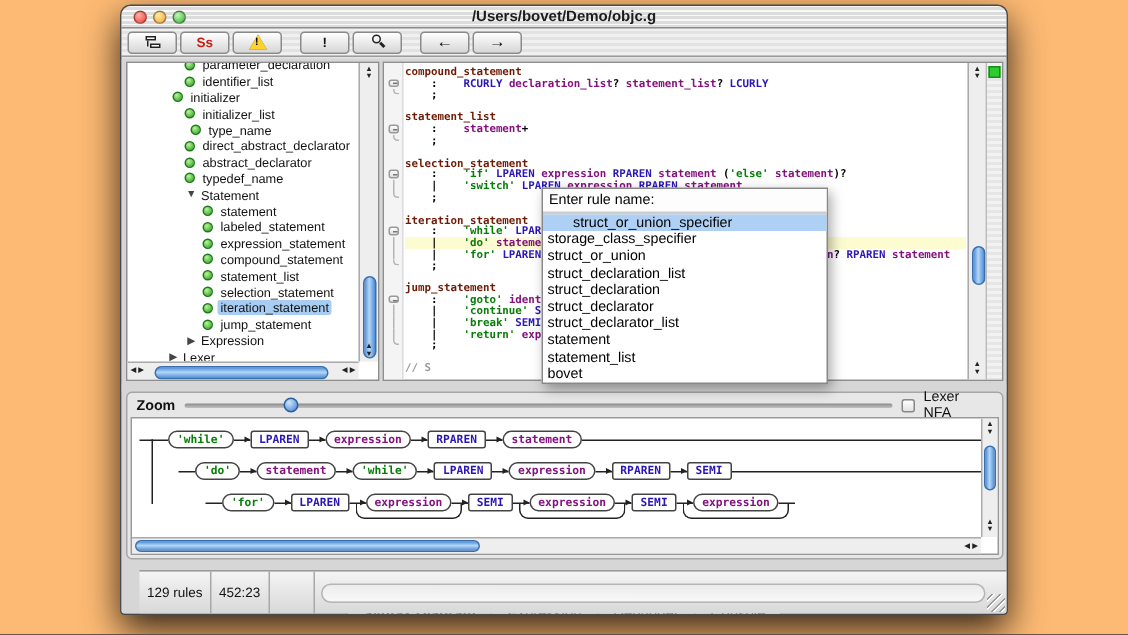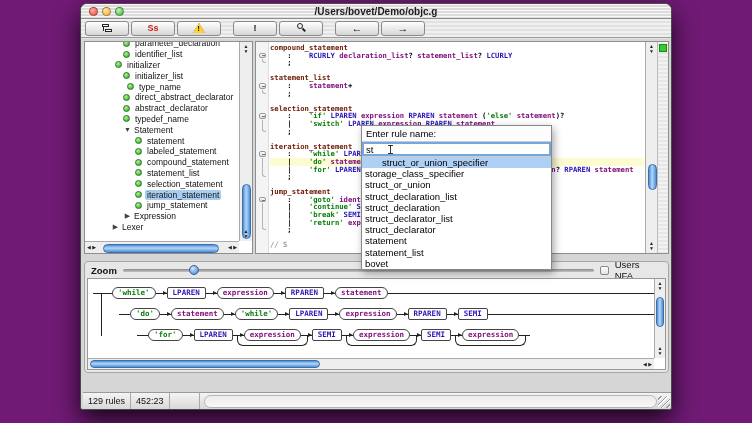--- a/index.html
+++ b/index.html
@@ -1,37 +1,37 @@
 <!DOCTYPE html>
 <html><head>
 <meta charset="utf-8">
 <style>
   * { margin:0; padding:0; box-sizing:border-box; }
   html,body { background:#000; }
-  .screen { position:relative; width:752px; height:423px; background:#701a75; overflow:hidden;
+  .screen { position:relative; width:752px; height:423px; background:#fdba74; overflow:hidden;
             font-family:"Liberation Sans", sans-serif; }
   .window { position:absolute; left:80px; top:3px; width:592px; height:407px;
             background:#e3e3e3; border:1px solid #4a4a4a; border-radius:7px 7px 3px 3px;
             box-shadow:0 10px 24px rgba(0,0,0,.8); overflow:hidden; }
 
   
   .titlebar { position:relative; height:15px;
     background:repeating-linear-gradient(180deg,#f8f8f8 0 1px,#dcdcdc 1px 3px);
     border-bottom:1px solid #8d8d8d; }
   .lights { position:absolute; left:8px; top:3px; display:flex; gap:4px; }
   .light { width:9px; height:9px; border-radius:50%; border:1px solid rgba(0,0,0,.35); }
   .light.red    { background:radial-gradient(circle at 35% 30%, #ffb0a8, #f24134); }
   .light.yellow { background:radial-gradient(circle at 35% 30%, #ffe9a8, #f6a730); }
   .light.green  { background:radial-gradient(circle at 35% 30%, #c5f7b2, #37b13c); }
   .title { text-align:center; font-size:10px; font-weight:bold; color:#1c1c1c; line-height:15px; }
 
   
   .toolbar { height:19px; background:repeating-linear-gradient(180deg,#f0f0f0 0 2px,#e2e2e2 2px 4px);
              border-bottom:1px solid #9b9b9b; display:flex; align-items:center; padding:0 4px; gap:2px; }
-  .tb-btn { width:44px; height:15px; border:1px solid #8a8a8a; border-radius:3px;
+  .tb-btn { width:33px; height:15px; border:1px solid #8a8a8a; border-radius:3px;
             background:linear-gradient(#ffffff,#d6d6d6); display:flex; align-items:center;
             justify-content:center; font-size:9px; font-weight:bold; color:#111; }
   .tb-gap { width:8px; }
   .icon-rules { width:10px; height:9px; position:relative; }
   .icon-rules span { position:absolute; background:#222; }
   .ir1 { left:0; top:0; width:7px; height:3px; border:1px solid #222; background:#fff !important; }
   .ir2 { left:3px; top:5px; width:7px; height:3px; border:1px solid #222; background:#fff !important; }
   .ir3 { left:1px; top:3px; width:1px; height:4px; }
   .ss-label { color:#c81e14; font-size:9px; font-weight:bold; }
   .warn-tri { width:0; height:0; border-left:6px solid transparent; border-right:6px solid transparent;
@@ -156,21 +156,21 @@
   
   .tabs-row { position:absolute; left:0; right:0; top:358px; height:24px; display:flex;
               align-items:center; justify-content:center; }
   .seg-ctrl { display:flex; border:1px solid #8a8a8a; border-radius:8px; overflow:hidden;
               background:linear-gradient(#fdfdfd,#d9d9d9); }
   .seg-tab { font-size:10px; color:#111; padding:2px 10px; border-right:1px solid #9a9a9a; }
   .seg-tab:last-child { border-right:none; }
   .seg-tab.selected { background:linear-gradient(#bcd8f5,#8db9e8); font-weight:bold; }
 
   
-  .statusbar { position:absolute; left:2px; right:0; bottom:0; height:17px;
+  .statusbar { position:absolute; left:12px; right:0; bottom:0; height:29px;
                background:linear-gradient(#f4f4f4,#d8d8d8); border-top:1px solid #9a9a9a;
                display:flex; align-items:center; }
   .st-cell { font-size:9px; color:#111; padding:0 5px; border-right:1px solid #a8a8a8;
              height:100%; display:flex; align-items:center; }
   .st-cell.small { width:30px; }
   .st-long { flex:1; height:13px; margin:0 14px 0 4px; border:1px solid #b5b5b5; border-radius:7px;
              background:linear-gradient(#ececec,#f8f8f8); }
   .grip { position:absolute; right:1px; bottom:1px; width:12px; height:12px;
           background:repeating-linear-gradient(135deg, transparent 0 2px, #9a9a9a 2px 3px, #fff 3px 4px); }
 </style>
@@ -267,20 +267,24 @@
             <div class="tree-row" style="padding-left: 26px;">
               <span class="rule-dot"></span>
               <span class="lbl">statement</span>
             </div>
             <div class="tree-row" style="padding-left: 26px;">
               <span class="rule-dot"></span>
               <span class="lbl">labeled_statement</span>
             </div>
             <div class="tree-row" style="padding-left: 26px;">
               <span class="rule-dot"></span>
+              <span class="lbl">expression_statement</span>
+            </div>
+            <div class="tree-row" style="padding-left: 26px;">
+              <span class="rule-dot"></span>
               <span class="lbl">compound_statement</span>
             </div>
             <div class="tree-row" style="padding-left: 26px;">
               <span class="rule-dot"></span>
               <span class="lbl">statement_list</span>
             </div>
             <div class="tree-row" style="padding-left: 26px;">
               <span class="rule-dot"></span>
               <span class="lbl">selection_statement</span>
             </div>
@@ -383,48 +387,44 @@
           <div class="thumb-v" style="top:122px;height:26px;"></div>
           <div class="sb-arrows" style="bottom:2px;left:0;right:0;">▲<br>▼</div>
         </div>
         <div class="analysis-col">
           <div class="ok-square"></div>
         </div>
       </div>
 
       <div class="popup">
         <div class="popup-label">Enter rule name:</div>
-        <div class="popup-field">
-          <span>st</span>
-          <span class="caret-ibeam"></span>
-        </div>
         <div class="popup-list" id="popup-list">
             <div class="popup-item selected">struct_or_union_specifier</div>
             <div class="popup-item">storage_class_specifier</div>
             <div class="popup-item">struct_or_union</div>
             <div class="popup-item">struct_declaration_list</div>
             <div class="popup-item">struct_declaration</div>
+            <div class="popup-item">struct_declarator</div>
             <div class="popup-item">struct_declarator_list</div>
-            <div class="popup-item">struct_declarator</div>
             <div class="popup-item">statement</div>
             <div class="popup-item">statement_list</div>
             <div class="popup-item">bovet</div>
           </div>
       </div>
 
       <div class="splitter"></div>
 
       <div class="bottom-panel">
         <div class="zoom-row">
           <span class="zoom-label">Zoom</span>
           <span class="slider-track">
             <span class="slider-thumb"></span>
           </span>
           <span class="nfa-box"></span>
-          <span class="nfa-label">Users NFA</span>
+          <span class="nfa-label">Lexer NFA</span>
         </div>
         <div class="diagram-box">
           <div class="diagram-canvas" id="diagram-canvas">
             <div class="rail-in"></div>
             <div class="rail"></div>
           <div class="d-row d-row1">
                 <span class="seg d-first"></span>
                 <span class="d-box d-lit">'while'</span>
                 <span class="seg arr"></span>
                 <span class="d-box d-tok">LPAREN</span>

